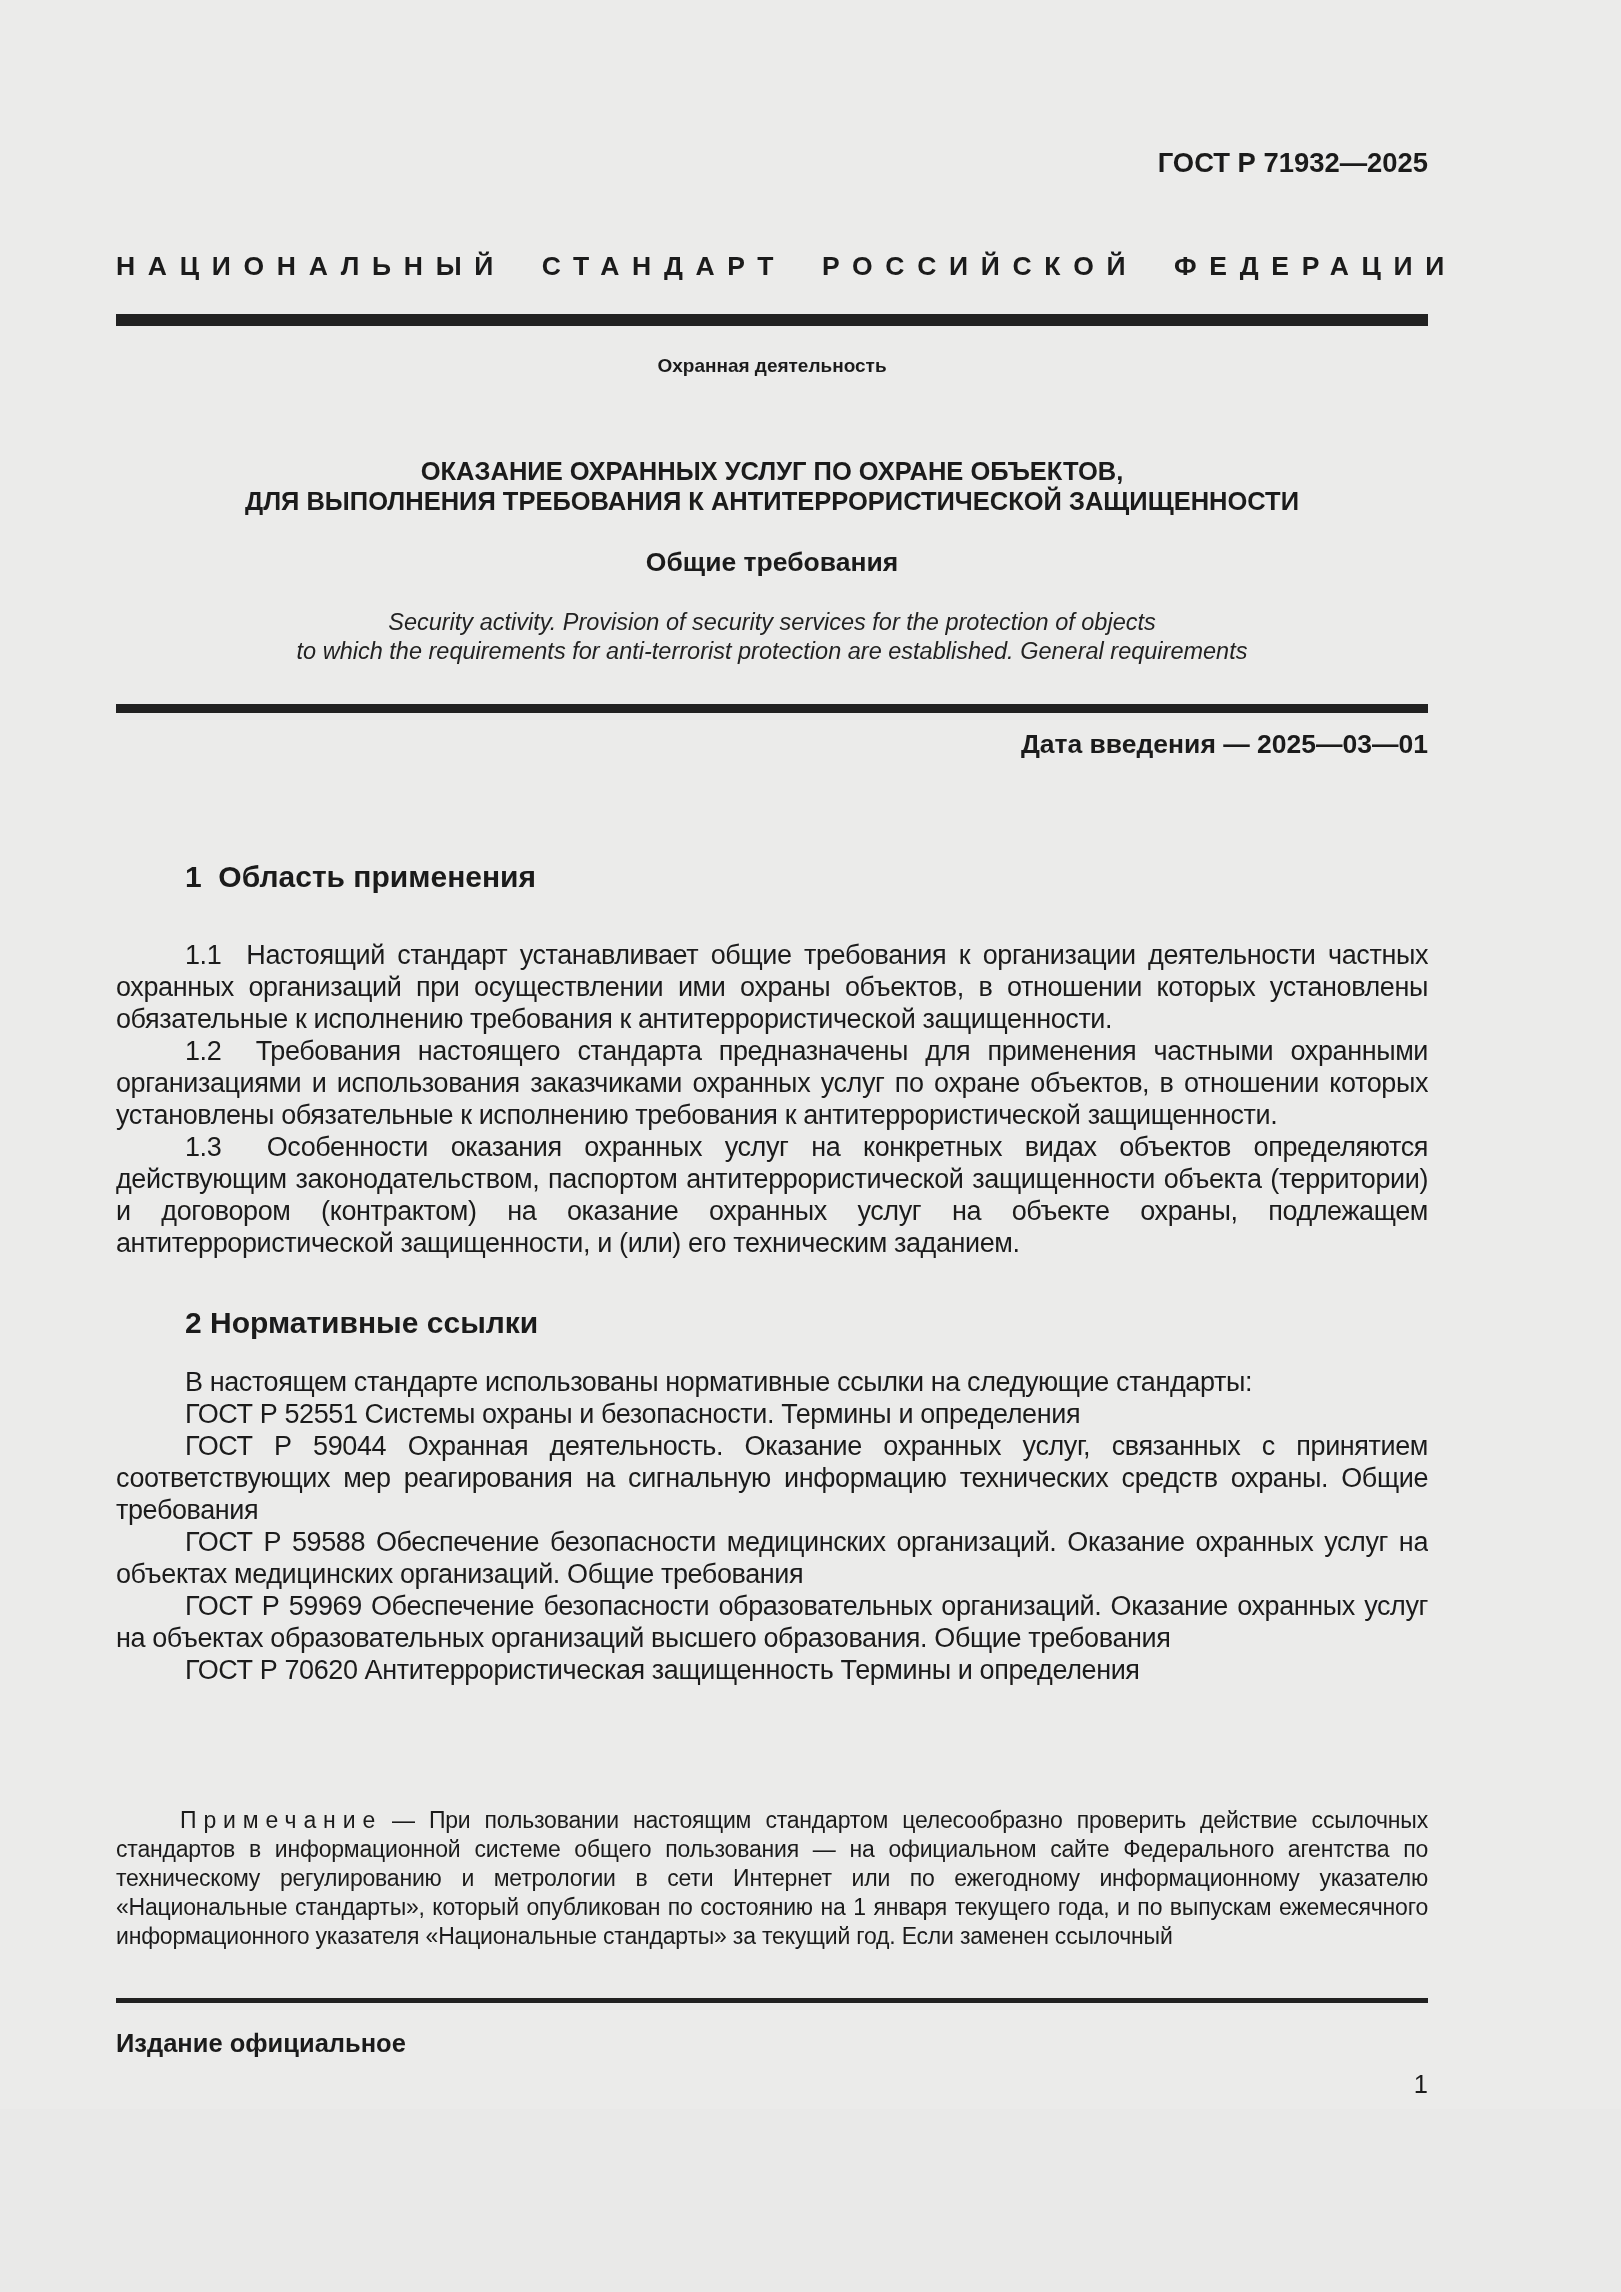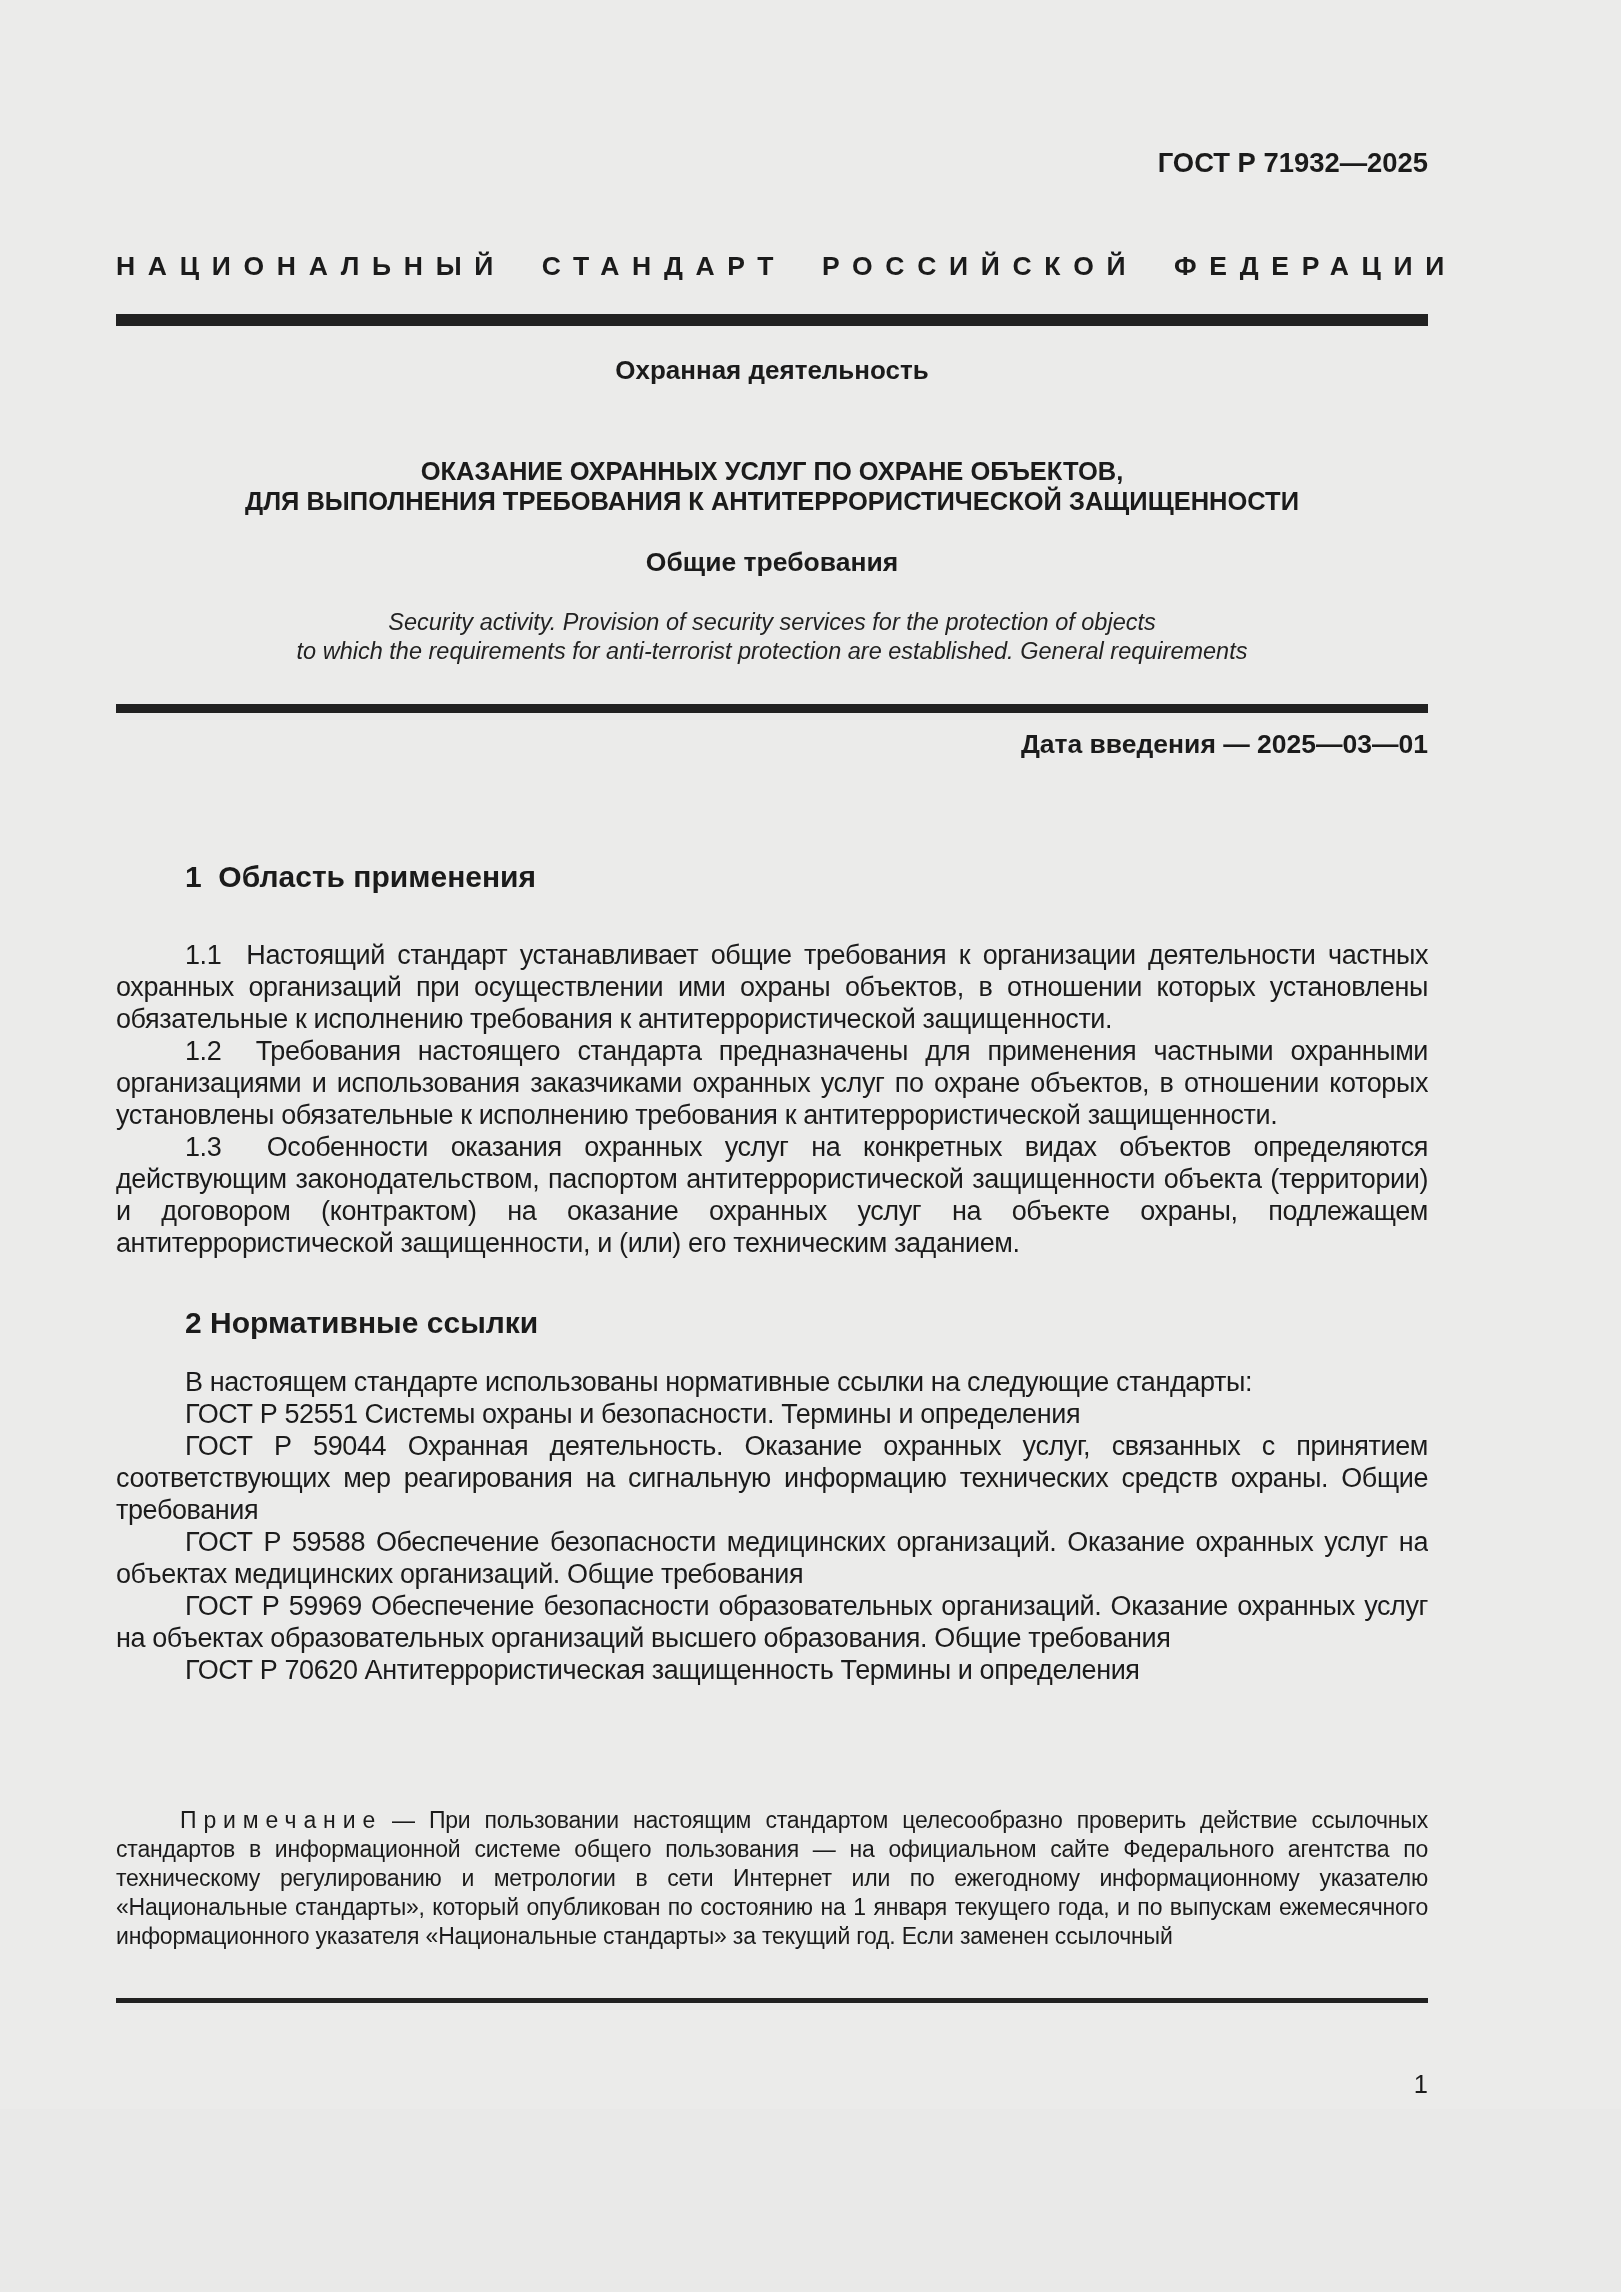--- a/index.html
+++ b/index.html
@@ -42,21 +42,21 @@
   }
   .bar {
     background: #212121;
   }
   .bar1 { top: 314px; height: 11.8px; }
   .bar2 { top: 704px; height: 8.8px; }
 
   .subject {
     top: 355px;
     text-align: center;
-    font-size: 26px;
+    font-size: 19px;
     font-weight: 700;
   }
   .title {
     top: 416px;
     text-align: center;
     font-size: 25.5px;
     font-weight: 700;
     line-height: 30px;
     margin-top: 40px;
   }
@@ -185,18 +185,19 @@
       <p>ГОСТ Р 59969 Обеспечение безопасности образовательных организаций. Оказание охранных услуг на объектах образовательных организаций высшего образования. Общие требования</p>
       <p>ГОСТ Р 70620 Антитеррористическая защищенность Термины и определения</p>
     </div>
 
     <p class="abs note">
       <span class="note-label">Примечание</span><span class="note-text">— При пользовании настоящим стандартом целесообразно проверить действие ссылочных стандартов в информационной системе общего пользования — на официальном сайте Федерального агентства по техническому регулированию и метрологии в сети Интернет или по ежегодному информационному указателю «Национальные стандарты», который опубликован по состоянию на 1 января текущего года, и по выпускам ежемесячного информационного указателя «Национальные стандарты» за текущий год. Если заменен ссылочный</span>
     </p>
 
     <div class="abs rule-thin"></div>
 
+    <div class="abs edition">Издание официальное</div>
 
     <div class="abs page-number">1</div>
 
   </div>
 </div>
 
 
 </body></html>

